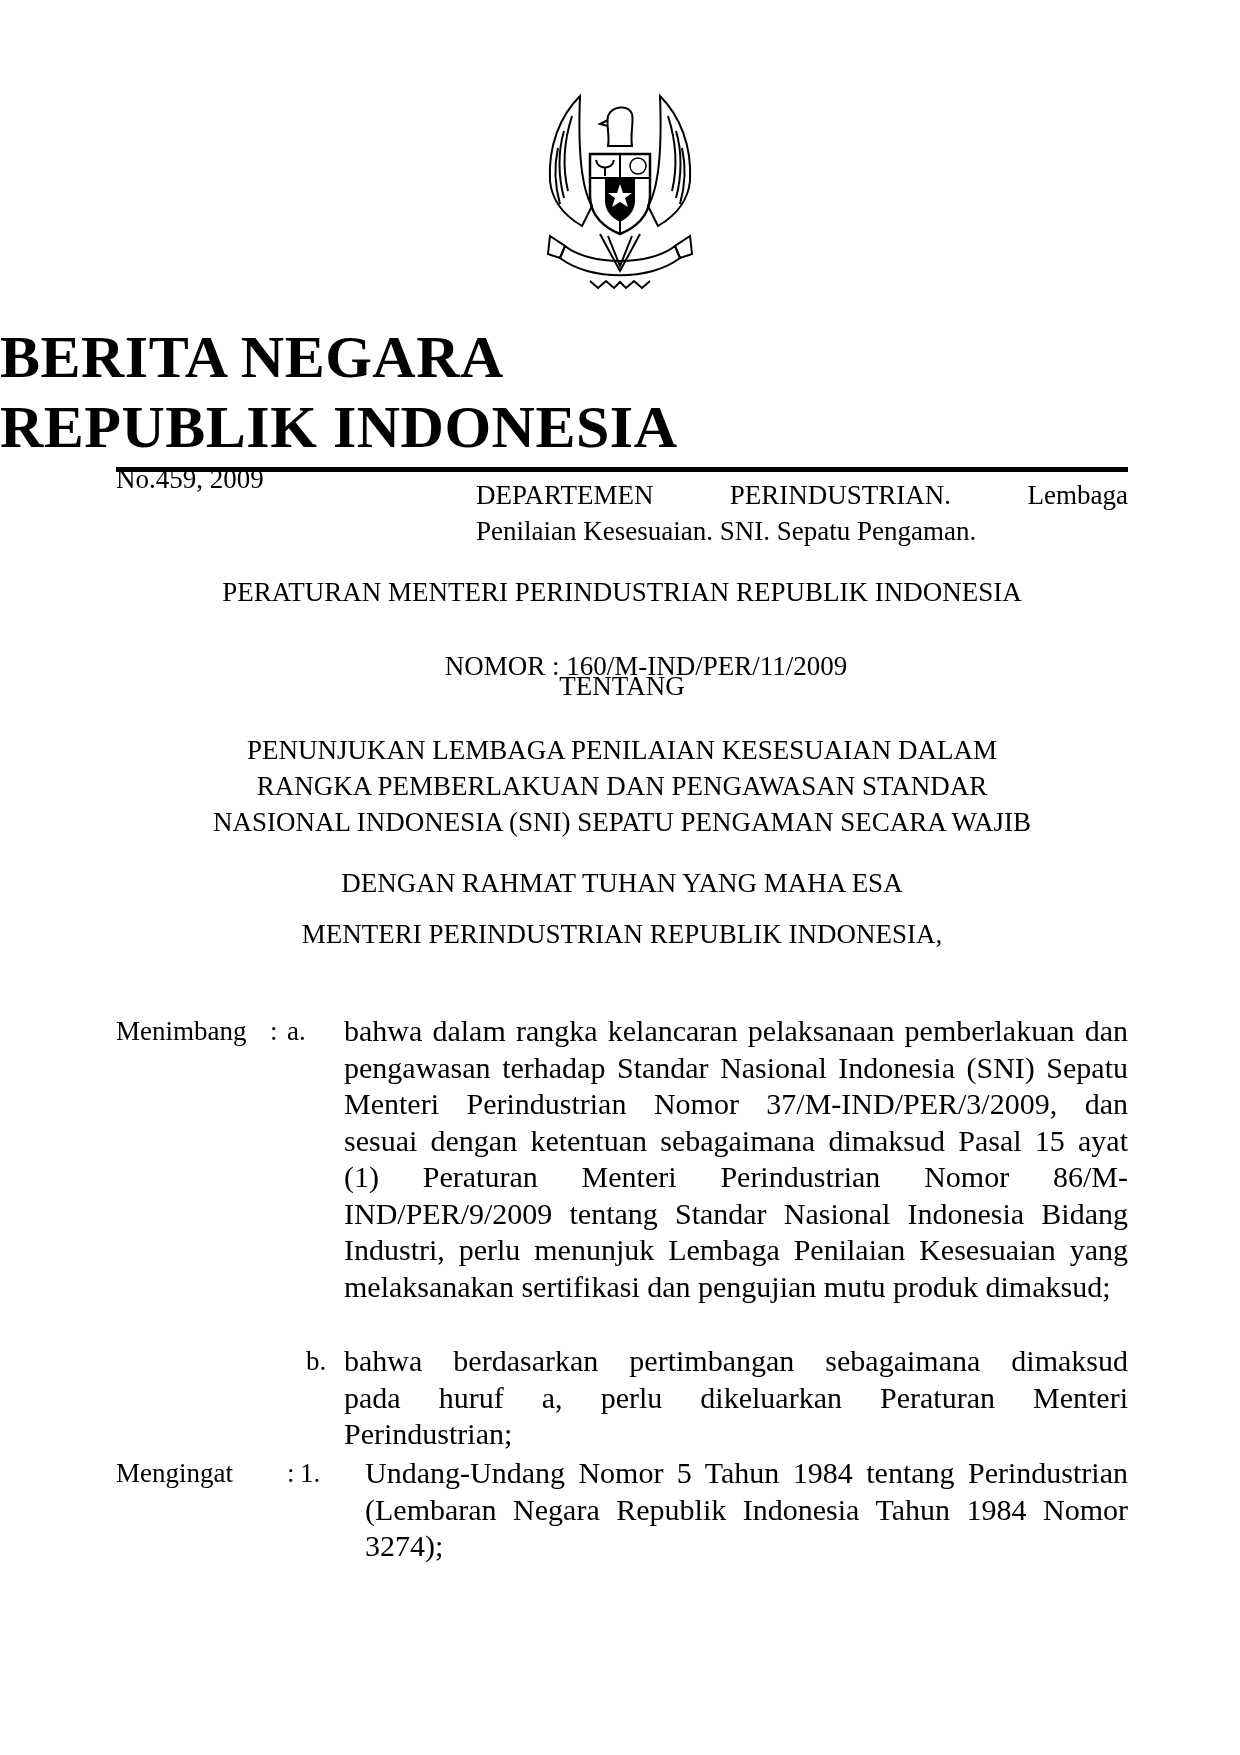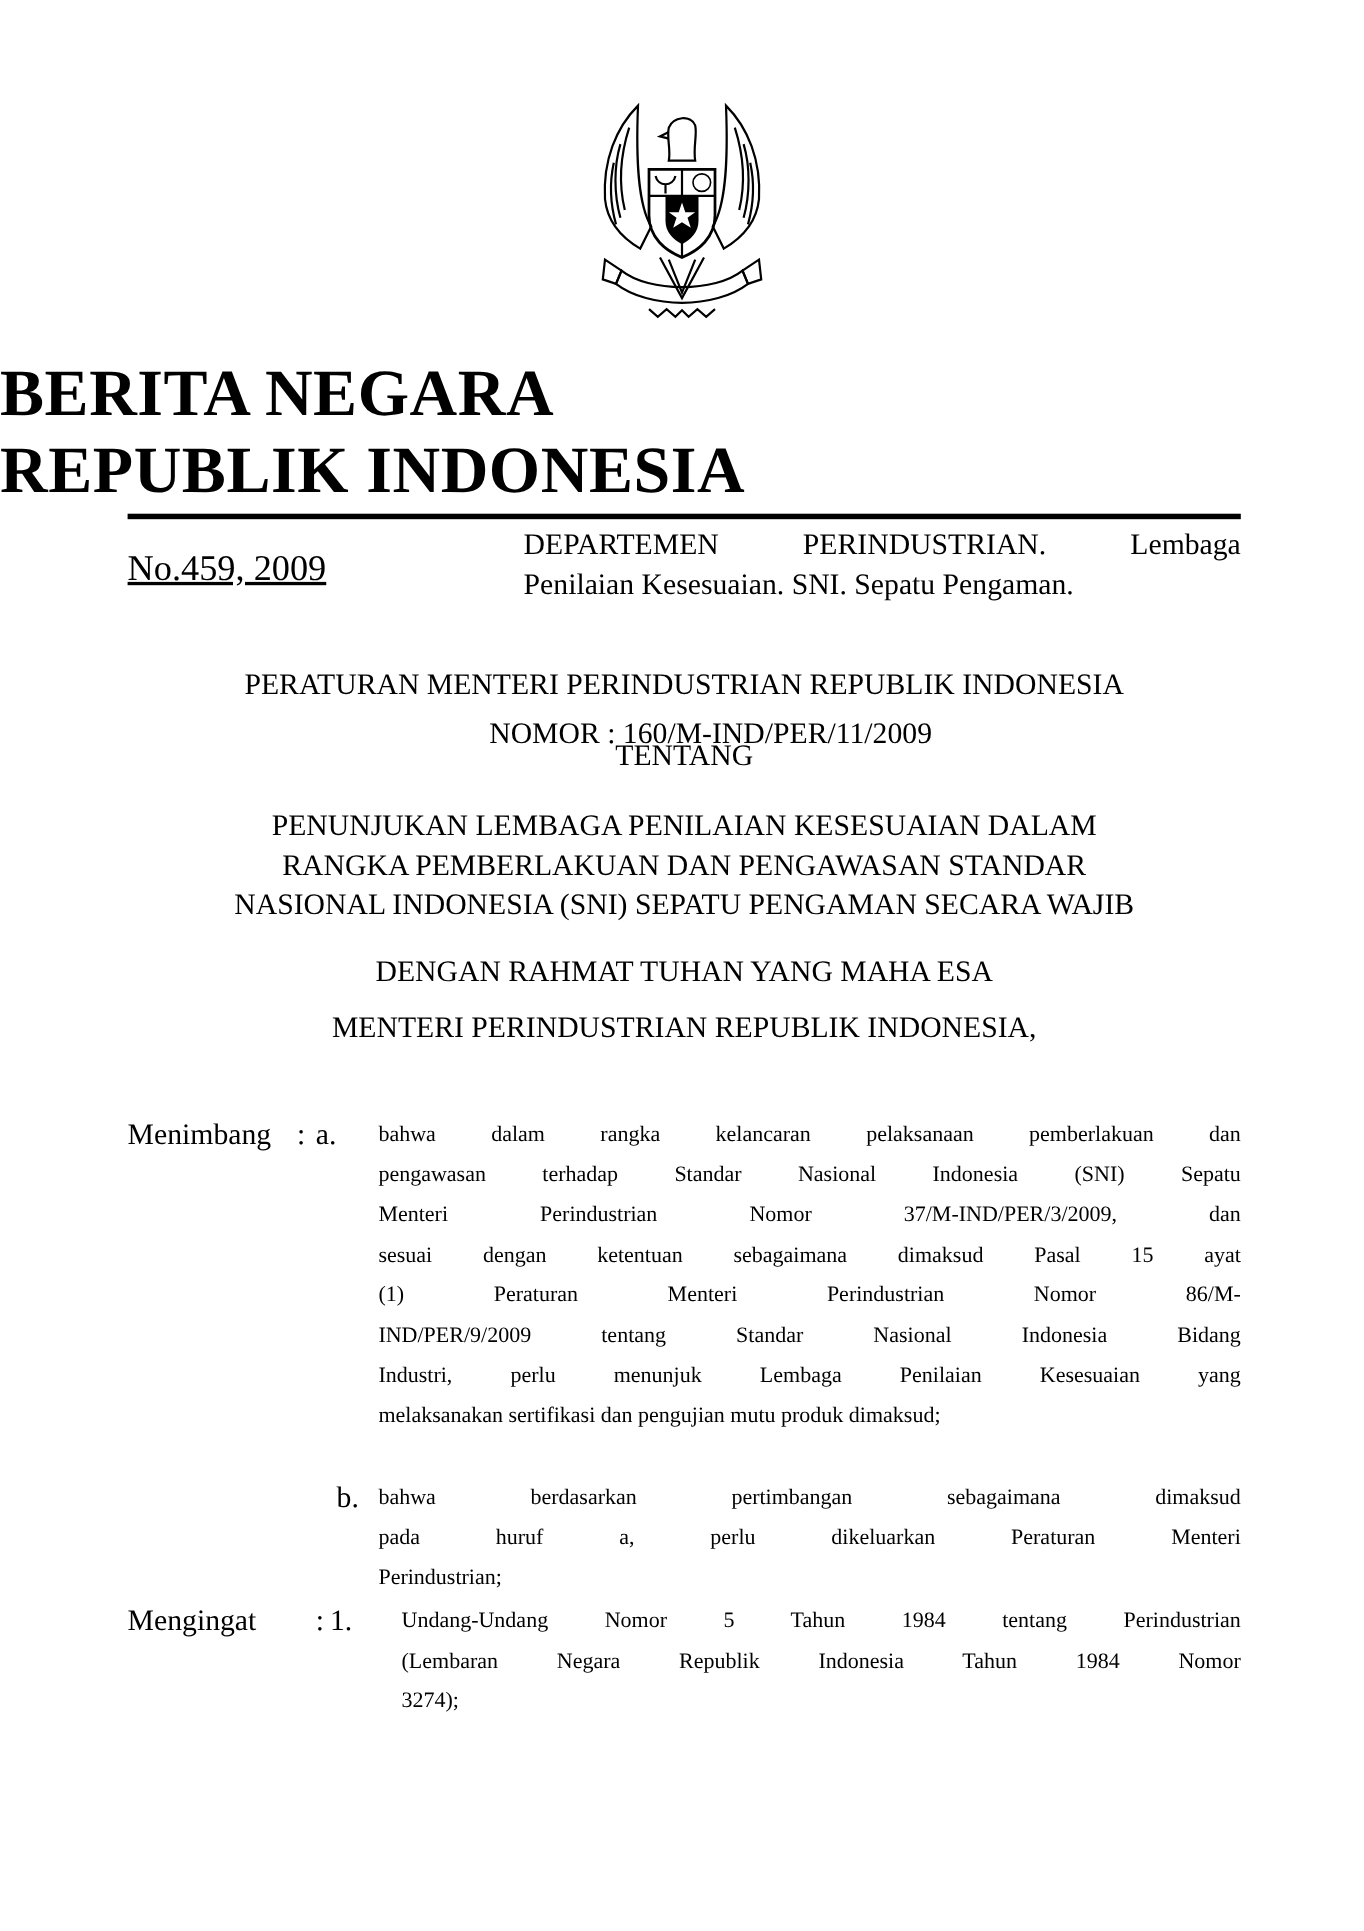--- a/index.html
+++ b/index.html
@@ -8,39 +8,39 @@
     font-family: "Liberation Serif", "DejaVu Serif", serif; color: #000;
   }
   .emblem { position: absolute; left: 520px; top: 86px; width: 200px; height: 210px; }
   .title {
     position: absolute; left: 0; width: 1240px; text-align: left;
     font-weight: bold; font-size: 60px; line-height: 70px; letter-spacing: 0.5px;
   }
   .t1 { top: 322px; }
   .t2 { top: 392px; }
   .rule { position: absolute; left: 116px; width: 1012px; top: 467px; height: 5px; background: #000; }
-  .hdr-no { position: absolute; left: 116px; top: 499px; font-size: 33px; line-height: 36px; text-decoration: underline; }
+  .hdr-no { position: absolute; left: 116px; top: 461px; font-size: 27px; line-height: 36px; }
   .hdr-subj {
     position: absolute; left: 476px; top: 477px; width: 652px; font-size: 27px; line-height: 36px;
     text-align: justify; text-align-last: left;
   }
   .hdr-subj .l1 { display: block; text-align: justify; text-align-last: justify; }
   .center { position: absolute; left: 116px; width: 1012px; text-align: center; font-size: 27px; line-height: 36px; }
-  .reg1 { top: 604px; font-family: Liberation Serif, serif; }
+  .reg1 { top: 574px; font-family: Liberation Serif, serif; }
   .reg2 { top: 648px; left: 140px; }
   .reg3 { top: 656px; margin-top: 12px; }
   .reg4 { top: 732px; }
   .reg5 { top: 768px; }
   .reg6 { top: 804px; }
   .reg7 { top: 865px; }
   .reg8 { top: 916px; }
   .sec-label { position: absolute; left: 116px; font-size: 27px; line-height: 36px; text-align: center; }
   .sec-colon { position: absolute; font-size: 27px; line-height: 36px; }
   .item-body {
-    position: absolute; width: 784px; font-size: 20px; line-height: 36.5px; font-family: Liberation Serif, serif;
+    position: absolute; width: 784px; font-size: 30px; line-height: 36.5px; font-family: Liberation Serif, serif;
   }
   .item-body .ln { display: block; text-align: justify; text-align-last: justify; white-space: nowrap; }
   .item-body .ln.last { text-align-last: left; }
 </style>
 </head>
 <body>
 
 <svg class="emblem" viewBox="0 0 200 210">
   <g fill="none" stroke="#000" stroke-width="2">
 

